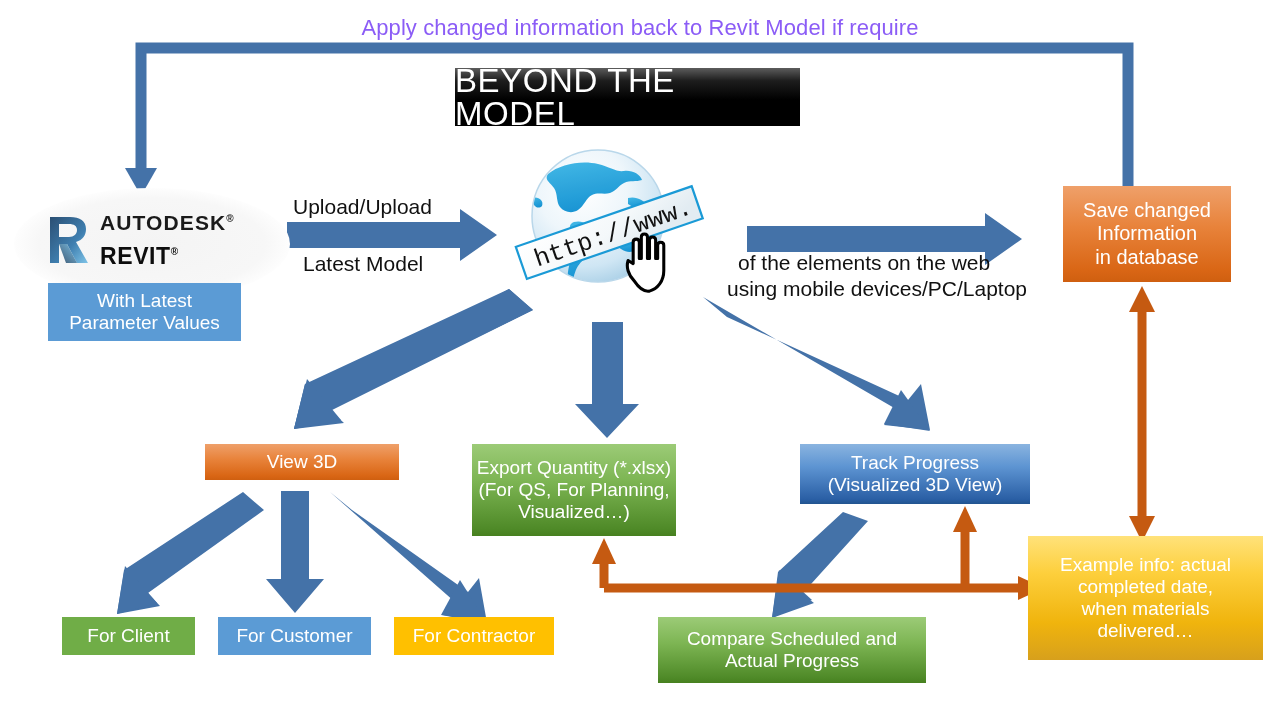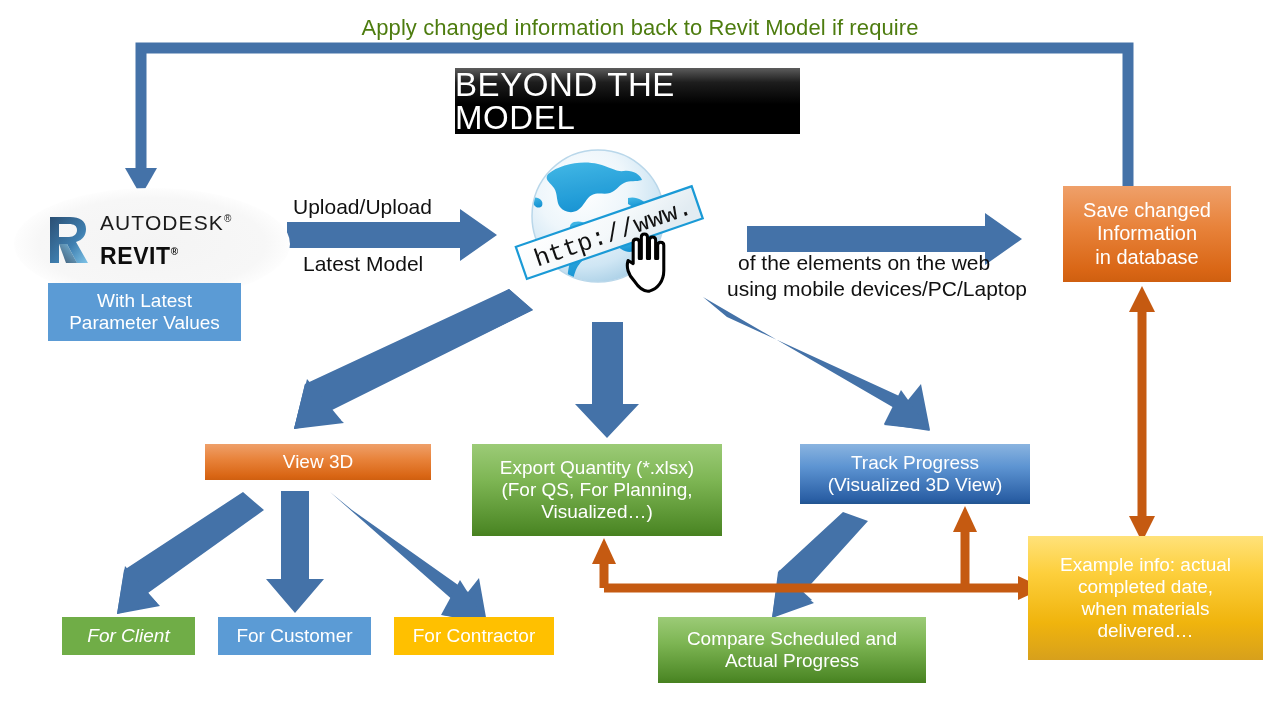--- a/index.html
+++ b/index.html
@@ -17,29 +17,29 @@
     background: #ffffff;
     overflow: hidden;
   }
   .abs { position: absolute; }
 
   
   #top-caption {
     left: 0; top: 14px; width: 1280px;
     text-align: center;
     font-size: 22px;
-    color: #4d7c0f;
+    color: #8b5cf6;
     letter-spacing: 0.1px;
     white-space: nowrap;
   }
 
   
   #title-banner {
     left: 455px; top: 68px;
-    width: 345px; height: 66px;
+    width: 345px; height: 58px;
     background: linear-gradient(to bottom, #5c5c5c 0%, #1d1d1d 22%, #000000 55%, #000000 100%);
     display: flex; align-items: center; justify-content: center;
   }
   #title-banner .txt {
     color: #ffffff;
     font-size: 33px;
     letter-spacing: 0.6px;
     line-height: 1;
   }
 
@@ -51,55 +51,55 @@
     border-radius: 50%;
   }
   #revit-logo {
     left: 46px; top: 205px;
     width: 230px; height: 70px;
     display: flex; align-items: center;
   }
   #revit-mark { width: 45px; height: 52px; flex: 0 0 auto; }
   #revit-words { margin-left: 9px; line-height: 1.0; }
   #revit-words .l1 {
-    font-size: 21px; color: #1a1a1a; letter-spacing: 1.1px; font-weight: 400;
+    font-size: 21px; color: #1a1a1a; letter-spacing: 1.1px; font-weight: 700;
   }
   #revit-words .l2 {
     font-size: 23px; color: #0d0d0d; letter-spacing: 0.6px; font-weight: bold; margin-top: 12px;
   }
   .reg { font-size: 10px; vertical-align: super; }
 
   
   .box {
     display: flex; align-items: center; justify-content: center;
     text-align: center;
     color: #ffffff;
     line-height: 1.16;
     box-sizing: border-box;
   }
   .blue-flat  { background: #5b9bd5; }
-  .green-flat { background: #70ad47; font-style: italic; }
+  .green-flat { background: #70ad47; }
   .amber-flat { background: #ffc000; }
   .orange-grad {
     background: linear-gradient(to bottom, #efa06a 0%, #e8833b 42%, #d96615 88%, #cf5f10 100%);
   }
   .green-grad {
     background: linear-gradient(to bottom, #9ccb77 0%, #7db553 40%, #4f8a28 92%, #47801f 100%);
   }
   .blue-grad {
     background: linear-gradient(to bottom, #8ab4e0 0%, #5d94d2 38%, #2a5fa5 92%, #21548f 100%);
   }
   .gold-grad {
     background: linear-gradient(to bottom, #ffe27a 0%, #fdcf3c 30%, #f0b40d 70%, #d7a01c 100%);
   }
 
   #box-params   { left: 48px;  top: 283px; width: 193px; height: 58px;  font-size: 19px; }
   #box-save     { left: 1063px; top: 186px; width: 168px; height: 96px;  font-size: 20px; justify-content: center; }
-  #box-view3d   { left: 205px; top: 444px; width: 226px; height: 36px;  font-size: 19px; }
-  #box-export   { left: 472px; top: 444px; width: 250px; height: 92px;  font-size: 19px; }
+  #box-view3d   { left: 205px; top: 444px; width: 194px; height: 36px;  font-size: 19px; }
+  #box-export   { left: 472px; top: 444px; width: 204px; height: 92px;  font-size: 19px; }
   #box-track    { left: 800px; top: 444px; width: 230px; height: 60px;  font-size: 19px; }
   #box-client   { left: 62px;  top: 617px; width: 133px; height: 38px;  font-size: 19px; }
   #box-customer { left: 218px; top: 617px; width: 153px; height: 38px;  font-size: 19px; }
   #box-contract { left: 394px; top: 617px; width: 160px; height: 38px;  font-size: 19px; }
   #box-compare  { left: 658px; top: 617px; width: 268px; height: 66px;  font-size: 19px; }
   #box-example  { left: 1028px; top: 536px; width: 235px; height: 124px; font-size: 19px; }
 
   
   .edge-label {
     color: #111111;

